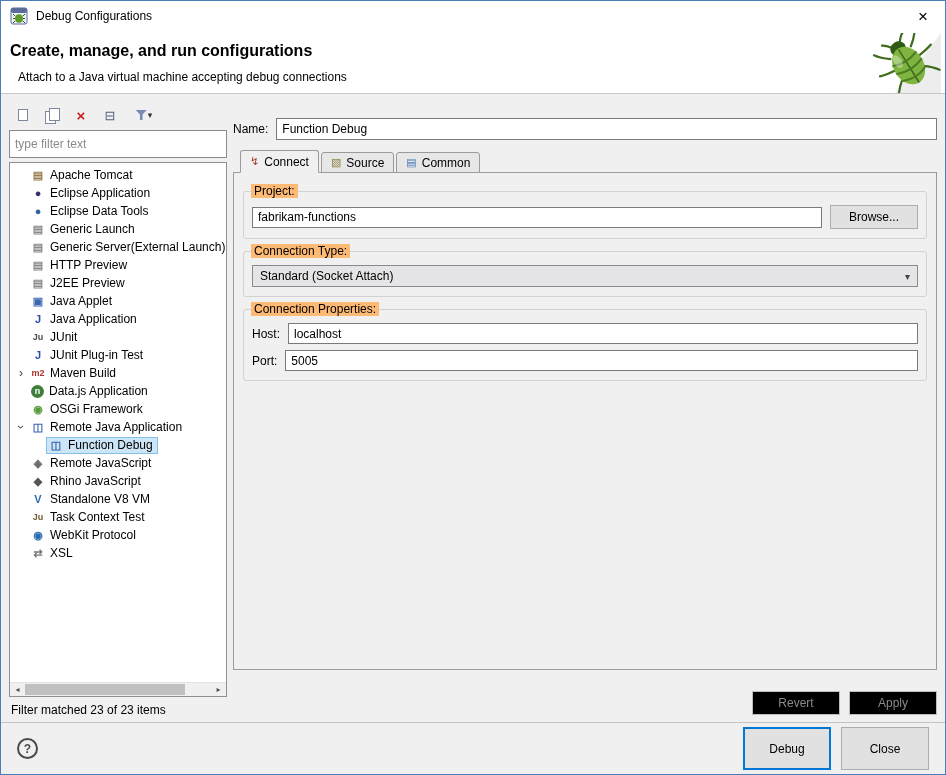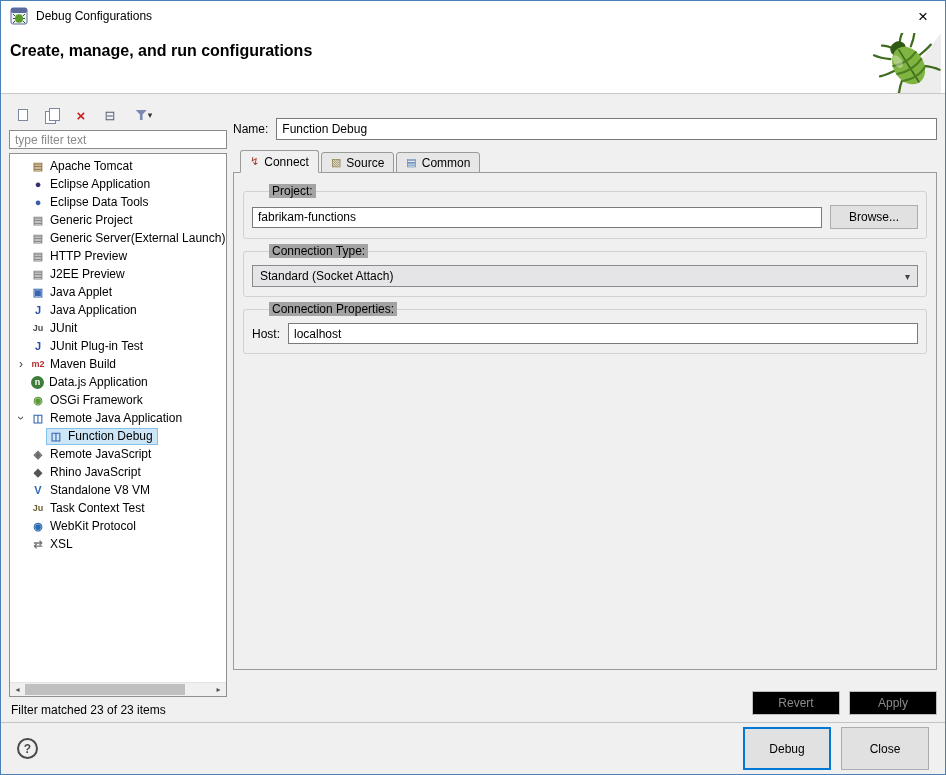--- a/index.html
+++ b/index.html
@@ -35,21 +35,21 @@
   .icon-pages::before { content:''; position:absolute; left:0; top:3px; width:9px; height:11px;
                         background:#fff; border:1px solid #7d88a0; }
   .icon-pages::after  { content:''; position:absolute; left:4px; top:0; width:9px; height:11px;
                         background:#fff; border:1px solid #7d88a0; }
   .icon-x { color:#c52222; font-weight:bold; font-size:15px; line-height:1; }
   .icon-collapse { color:#55617a; font-size:13px; line-height:1; }
   .icon-funnel { width:11px; height:10px; background:#7a8ab5;
                  clip-path:polygon(0 0,100% 0,62% 45%,62% 100%,38% 100%,38% 45%); }
   .dd { font-size:9px; color:#333; }
 
-  .filter-input { flex:none; margin:2px 0 4px 0; width:100%; height:19px;
+  .filter-input { flex:none; margin:2px 0 4px 0; width:100%; height:28px;
                   border:1px solid #8a8a8a; padding:1px 5px; font:12px "Liberation Sans",sans-serif;
                   color:#000; background:#fff; }
   .filter-input::placeholder { color:#8a8a8a; }
 
   .treebox { flex:1; display:flex; flex-direction:column; border:1px solid #8f8f8f;
              background:#fff; overflow:hidden; }
   .tree { flex:1; padding-top:3px; overflow:hidden; }
   .tree-row { display:flex; align-items:center; height:18px; white-space:nowrap; }
   .expander { width:14px; flex:none; text-align:center; color:#444; font-size:12px; line-height:1; }
   .expander.expanded { transform:rotate(90deg); }
@@ -79,21 +79,21 @@
   .tabbar { display:flex; padding-left:7px; margin-bottom:-1px; position:relative; z-index:2; flex:none; }
   .tab { display:flex; align-items:center; gap:5px; padding:0 9px; height:21px; margin-top:2px;
          background:#e7e7e7; border:1px solid #9a9a9a; border-radius:3px 3px 0 0; margin-right:2px; }
   .tab.active { background:#f0f0f0; height:23px; margin-top:0; border-bottom:1px solid #f0f0f0; }
   .tab-icon { font-size:11px; line-height:1; }
   .contentbox { flex:1; border:1px solid #9a9a9a; background:#f0f0f0; position:relative;
                 padding-top:6px; overflow:hidden; }
 
   .group { position:relative; border:1px solid #d2d2d2; border-radius:3px;
            margin:12px 9px 0 9px; padding:13px 8px 9px 8px; }
-  .group-label { position:absolute; top:-8px; left:25px; background:#a3a3a3; padding:0 3px; }
+  .group-label { position:absolute; top:-8px; left:7px; background:#fdba74; padding:0 3px; }
   .field-row { display:flex; align-items:center; gap:8px; }
   .field-row + .field-row { margin-top:6px; }
   .field-row label { flex:none; }
   .field-row input[type=text] { flex:1; height:21px; border:1px solid #7a7a7a; padding:1px 5px;
                       font:12px "Liberation Sans",sans-serif; background:#fff; }
   .btn { height:24px; min-width:88px; background:#e1e1e1; border:1px solid #adadad;
          font:12px "Liberation Sans",sans-serif; padding:0 12px; }
   .combo { height:22px; border:1px solid #8a8a8a; background:#e5e5e7; display:flex;
            align-items:center; padding:0 7px; }
   .combo-arrow { margin-left:auto; font-size:10px; color:#444; }
@@ -132,20 +132,21 @@
           <path d="M13 11.5 L15 11.5"></path>
           <path d="M13 14 L15 16"></path>
       </g>
     </svg>
     <span class="title">Debug Configurations</span>
     <span class="close-btn">×</span>
   </div>
 
   <div class="header">
     <div class="h-title">Create, manage, and run configurations</div>
+    <div class="h-sub">Attach to a Java virtual machine accepting debug connections</div>
     <svg class="bug-art" width="78" height="60" viewBox="0 0 78 60">
       <polygon points="78,0 78,60 32,60" fill="#ededed"></polygon>
       <g transform="rotate(-32 44 30)">
         <g stroke="#3f6b1c" stroke-width="2.2" stroke-linecap="round" fill="none">
           <path d="M32 18 Q24 12 20 6"></path>
             <path d="M30 30 Q20 29 14 27"></path>
             <path d="M32 41 Q24 47 20 53"></path>
           <path d="M56 18 Q64 12 68 6"></path>
             <path d="M58 30 Q68 29 74 27"></path>
             <path d="M56 41 Q64 47 68 53"></path>
@@ -205,21 +206,21 @@
             <span class="expander"></span>
             <span class="selwrap">
               <span class="tree-icon" style="color: rgb(53, 95, 158);">●</span>
               <span class="tree-label">Eclipse Data Tools</span>
             </span>
           </div>
           <div class="tree-row" style="padding-left: 4px;">
             <span class="expander"></span>
             <span class="selwrap">
               <span class="tree-icon" style="color: rgb(138, 138, 138);">▤</span>
-              <span class="tree-label">Generic Project</span>
+              <span class="tree-label">Generic Launch</span>
             </span>
           </div>
           <div class="tree-row" style="padding-left: 4px;">
             <span class="expander"></span>
             <span class="selwrap">
               <span class="tree-icon" style="color: rgb(138, 138, 138);">▤</span>
               <span class="tree-label">Generic Server(External Launch)</span>
             </span>
           </div>
           <div class="tree-row" style="padding-left: 4px;">
@@ -391,20 +392,24 @@
           <span class="combo-arrow">▾</span>
         </div>
       </div>
 
       <div class="group">
         <span class="group-label">Connection Properties:</span>
         <div class="field-row">
           <label>Host:</label>
           <input type="text" value="localhost" style="">
         </div>
+        <div class="field-row">
+          <label>Port:</label>
+          <input type="text" value="5005" style="">
+        </div>
       </div>
 
     </div>
 
     <div class="panel-btns">
       <button class="btn" disabled="">Revert</button>
       <button class="btn" disabled="">Apply</button>
     </div>
   </div>
 

